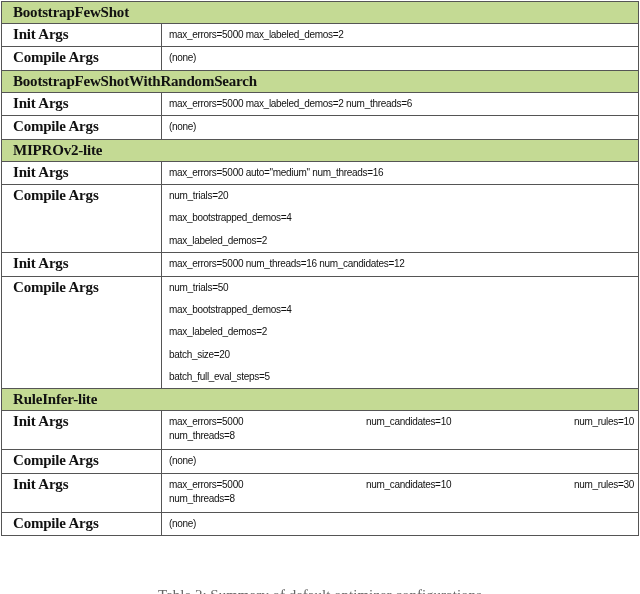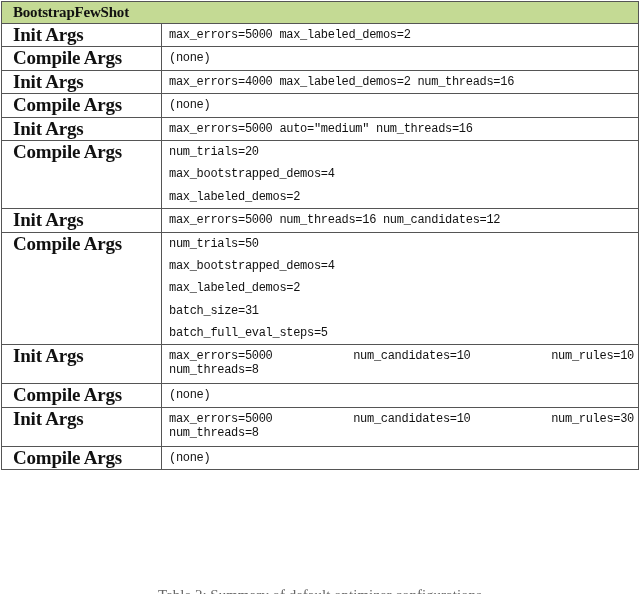--- a/index.html
+++ b/index.html
@@ -21,28 +21,28 @@
     font-weight: bold;
     font-size: 15px;
     height: 21px;
     line-height: 21px;
     padding-left: 11px;
     letter-spacing: -0.2px;
   }
   td.label {
     width: 148px;
     font-weight: bold;
-    font-size: 19px;
+    font-size: 15px;
     padding-left: 11px !important;
     line-height: 21px;
     letter-spacing: -0.2px;
   }
   td.value {
-    font-family: Liberation Mono, monospace;
-    font-size: 12px;
+    font-family: Liberation Sans, sans-serif;
+    font-size: 10px;
     padding-left: 7px !important;
     padding-right: 4px !important;
     letter-spacing: -0.3px;
   }
   .line { height: 22.4px; line-height: 22px; white-space: pre; }
   .wrapline { display: flex; justify-content: space-between; height: 17px; line-height: 22px; }
   .wrapline2 { height: 21px; line-height: 16px; }
   .caption {
     position: absolute; top: 586px; left: 0; width: 640px;
     text-align: center;
@@ -66,33 +66,39 @@
           <div class="line">max_errors=5000 max_labeled_demos=2</div>
         </td>
   </tr>
   <tr>
     <td class="label">Compile Args</td>
     <td class="value">
           <div class="line">(none)</div>
         </td>
   </tr>
 
+  <tr class="section">
+    <td colspan="2">BootstrapFewShotWithRandomSearch</td>
+  </tr>
   <tr>
     <td class="label">Init Args</td>
     <td class="value">
-          <div class="line">max_errors=4000 max_labeled_demos=2 num_threads=16</div>
+          <div class="line">max_errors=5000 max_labeled_demos=2 num_threads=6</div>
         </td>
   </tr>
   <tr>
     <td class="label">Compile Args</td>
     <td class="value">
           <div class="line">(none)</div>
         </td>
   </tr>
 
+  <tr class="section">
+    <td colspan="2">MIPROv2-lite</td>
+  </tr>
   <tr>
     <td class="label">Init Args</td>
     <td class="value">
           <div class="line">max_errors=5000 auto="medium" num_threads=16</div>
         </td>
   </tr>
   <tr>
     <td class="label">Compile Args</td>
     <td class="value">
       <div class="line">num_trials=20</div>
@@ -106,25 +112,28 @@
     <td class="value">
           <div class="line">max_errors=5000 num_threads=16 num_candidates=12</div>
         </td>
   </tr>
   <tr>
     <td class="label">Compile Args</td>
     <td class="value">
       <div class="line">num_trials=50</div>
       <div class="line">max_bootstrapped_demos=4</div>
       <div class="line">max_labeled_demos=2</div>
-      <div class="line">batch_size=31</div>
+      <div class="line">batch_size=20</div>
       <div class="line">batch_full_eval_steps=5</div>
     </td>
   </tr>
 
+  <tr class="section">
+    <td colspan="2">RuleInfer-lite</td>
+  </tr>
   <tr>
     <td class="label">Init Args</td>
     <td class="value">
       <div class="wrapline">
         <span>max_errors=5000</span>
         <span>num_candidates=10</span>
         <span>num_rules=10</span>
       </div>
       <div class="wrapline2">num_threads=8</div>
     </td>

